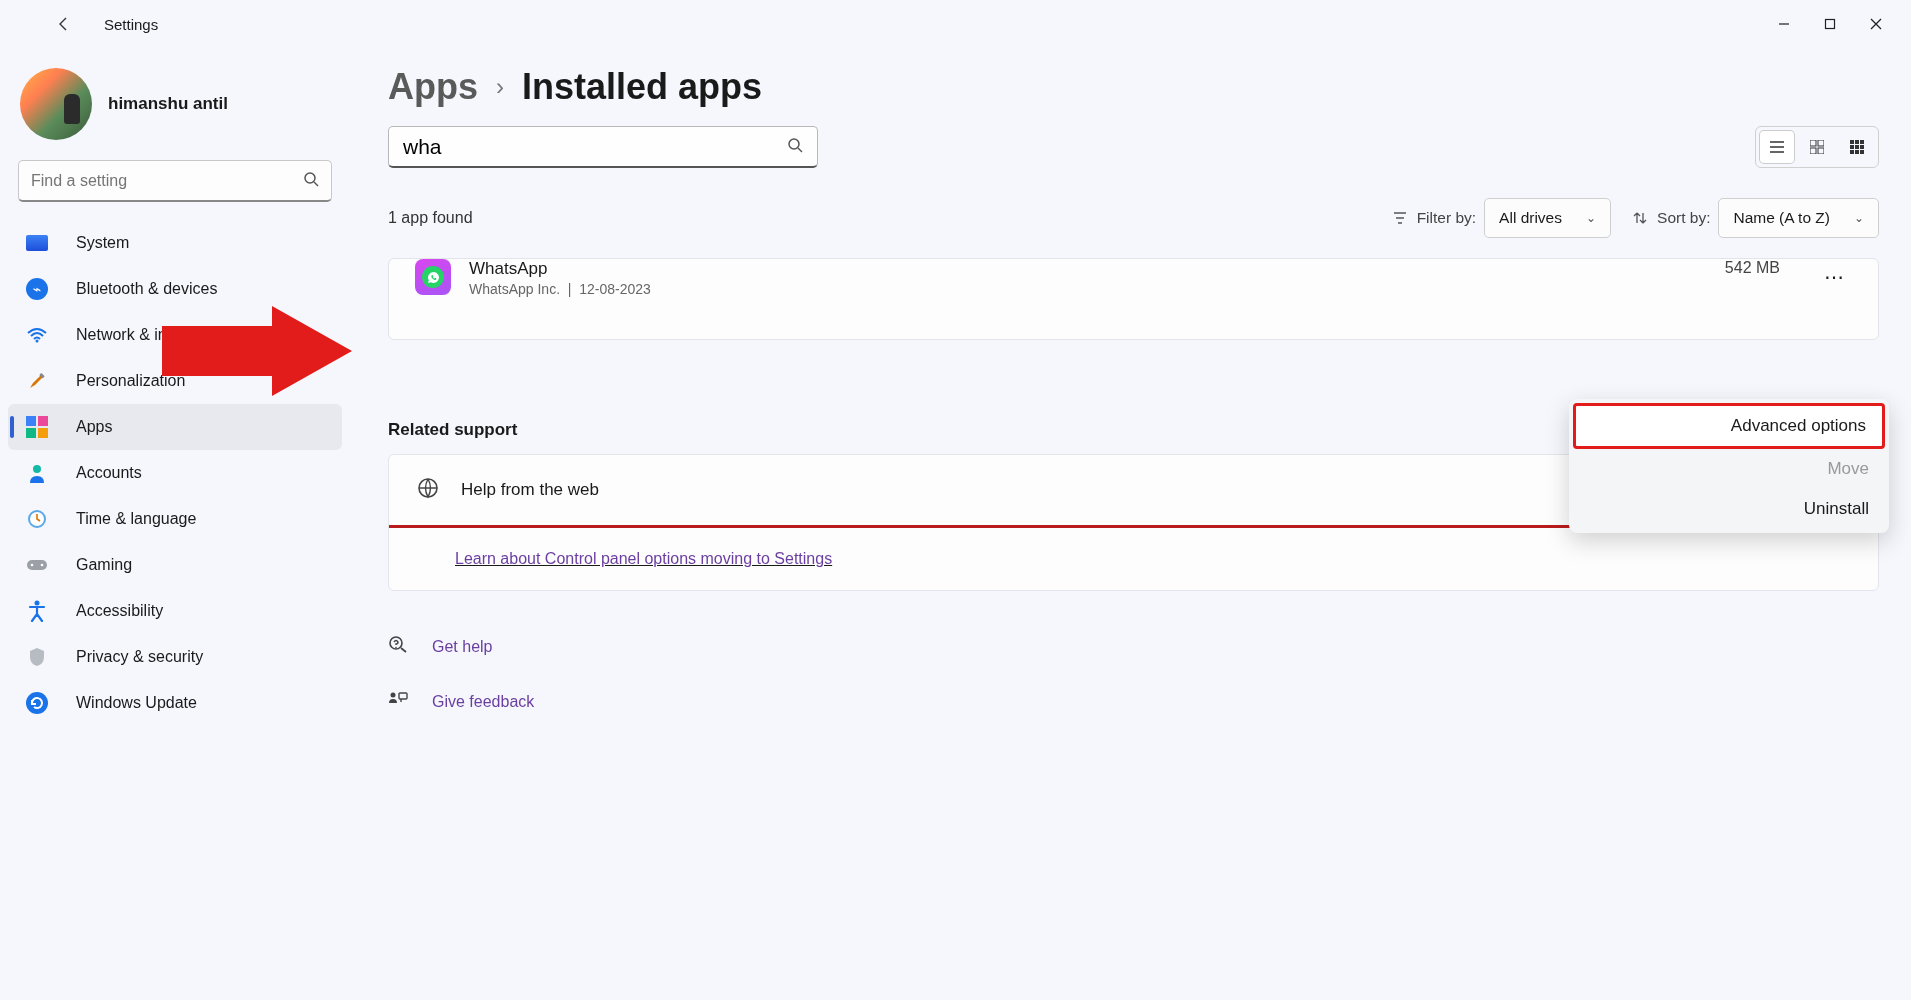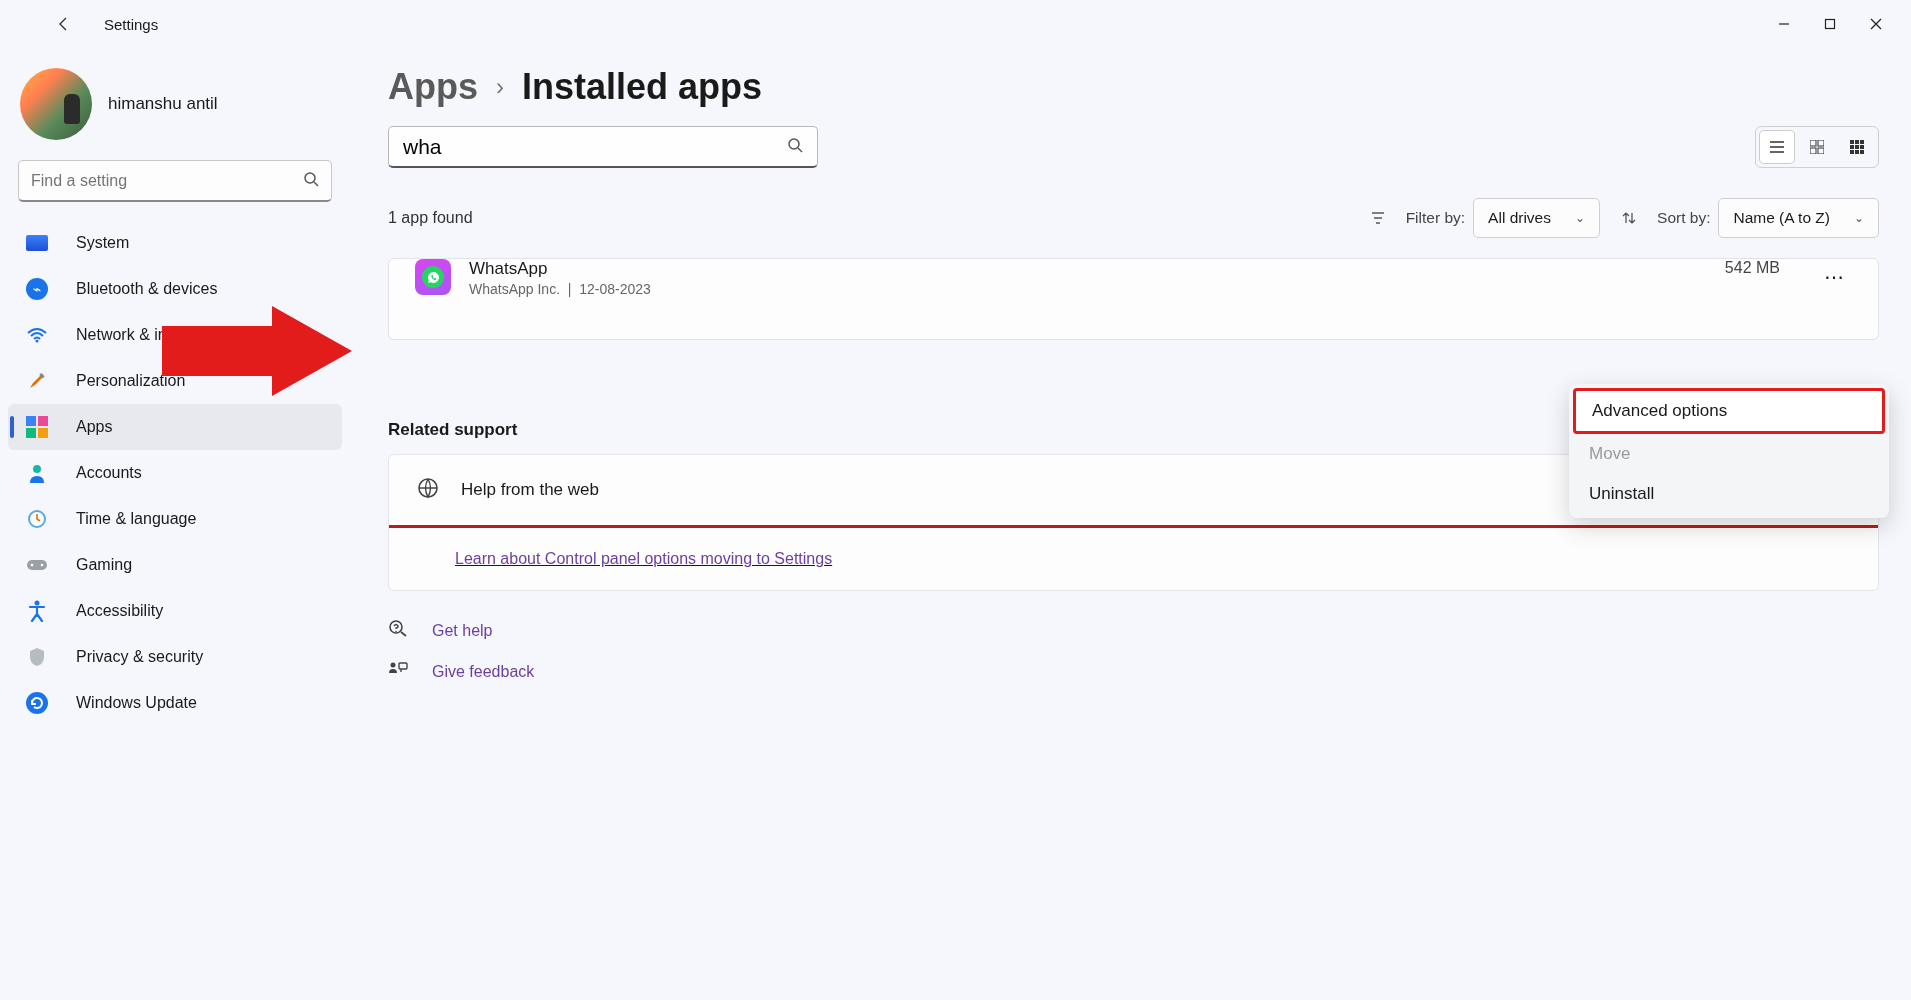--- a/index.html
+++ b/index.html
@@ -10,21 +10,21 @@
   .app-title { margin-left: 24px; font-size: 15px; }
   .window-controls { margin-left: auto; display: flex; gap: 0; }
   .window-controls > div { width: 46px; height: 36px; display: flex; align-items: center; justify-content: center; cursor: pointer; font-size: 13px; }
   
   .layout { display: flex; height: calc(100% - 48px); }
   
   .sidebar { width: 350px; padding: 12px 8px; }
   .profile { display: flex; align-items: center; gap: 16px; padding: 8px 12px 20px 12px; }
   .avatar { width: 72px; height: 72px; border-radius: 50%; background: linear-gradient(135deg,#ffb347 0%,#ff7f50 30%,#5b8c5a 60%,#3a5a3a 100%); position: relative; overflow:hidden;}
   .avatar::after{content:"";position:absolute;right:12px;top:26px;width:16px;height:30px;background:#2b2b2b;border-radius:6px 6px 3px 3px;}
-  .username { font-size: 17px; font-weight: 400; }
+  .username { font-size: 17px; font-weight: 700; }
   
   .search-box { margin: 0 10px 18px 10px; border: 1px solid #c8c8c8; border-bottom: 2px solid #888; border-radius: 5px; background: #fdfdfe; display: flex; align-items: center; height: 42px; padding: 0 12px; }
   .search-box input { flex: 1; border: none; outline: none; background: transparent; font-size: 16px; }
   .search-ic { color: #555; }
   
   .nav { display: flex; flex-direction: column; }
   .nav-item { display: flex; align-items: center; gap: 28px; padding: 10px 18px; border-radius: 6px; cursor: pointer; font-size: 16px; height: 46px;}
   .nav-item.active { background: #e7e9ef; position: relative; }
   .nav-item.active::before { content:""; position:absolute; left:2px; top:12px; bottom:12px; width:3.5px; background:#2f5fd0; border-radius:3px;}
   .nav-ic { width: 22px; height: 22px; display:flex; align-items:center; justify-content:center; font-size:18px;}
@@ -39,47 +39,47 @@
   .toolbar { display:flex; align-items:center; margin-top: 18px; gap: 20px;}
   .app-search { width: 430px; height: 42px; border: 1px solid #b8b8b8; border-bottom: 2px solid #555; border-radius: 5px; background: #fefeff; display:flex; align-items:center; padding: 0 14px;}
   .app-search input { flex:1; border:none; outline:none; background:transparent; font-size:21px;}
   .view-toggles { margin-left:auto; display:flex; gap:6px; border:1px solid #d0d0d0; border-radius:6px; padding:4px;}
   .view-btn { width:34px; height:32px; display:flex; align-items:center; justify-content:center; border-radius:4px; cursor:pointer; color:#444;}
   .view-btn.active { background:#fff; box-shadow:0 0 0 1px #ccc;}
   
   .filter-row { display:flex; align-items:center; margin-top: 30px; font-size:15.5px;}
   .count { color:#333; font-size:16px;}
   .filter-row .spacer { flex:1; }
-  .filter-label { color:#444; margin-right:8px; display:flex; align-items:center; gap:21px;}
+  .filter-label { color:#444; margin-right:8px; display:flex; align-items:center; gap:10px;}
   .dropdown { border:1px solid #cfcfcf; background:#fcfcfd; border-radius:5px; height:40px; padding:0 14px; display:flex; align-items:center; gap:24px; margin-right:22px; cursor:pointer;}
   .chev { color:#555; font-size:12px;}
   
   .app-card { margin-top: 20px; border:1px solid #e2e4ea; background:#fdfdfe; border-radius:6px; height:82px; display:flex; align-items:flex-start; padding:0 26px; position:relative;}
   .app-icon { width:36px; height:36px; border-radius:8px; background:linear-gradient(160deg,#d946ef,#a855f7); display:flex; align-items:center; justify-content:center; margin-right:18px;}
   .wa-badge{width:22px;height:22px;border-radius:50%;background:#25d366;display:flex;align-items:center;justify-content:center;}
   .wa-badge svg{width:13px;height:13px;fill:#fff;}
   .app-texts .name{font-size:17px;}
   .app-texts .sub{font-size:14px; color:#666; margin-top:2px;}
   .app-size{ margin-left:auto; color:#444; font-size:16px;}
   .more-btn{ margin-left:38px; font-size:20px; letter-spacing:2px; cursor:pointer; padding:6px;}
   
-  .context-menu { position:absolute; right:22px; top:336px; width:320px; background:#f4f5f7; border-radius:8px; box-shadow:0 8px 24px rgba(0,0,0,0.18); padding:4px; z-index:10;}
+  .context-menu { position:absolute; right:22px; top:351px; width:320px; background:#f4f5f7; border-radius:8px; box-shadow:0 8px 24px rgba(0,0,0,0.18); padding:4px; z-index:10;text-align:right;}
   .menu-item { padding:10px 16px; font-size:17px; cursor:pointer; border-radius:4px;}
   .menu-item.highlight{ border:3px solid #e21b1b; background:#fff;}
   .menu-item.disabled{ color:#9a9a9a; cursor:default;}
   
   .section-title { font-size:17px; font-weight:600; margin-top:80px;}
   .help-card { margin-top:14px; border:1px solid #e3e5eb; border-radius:6px; background:#fdfdfe;}
   .help-head{ display:flex; align-items:center; padding:22px 28px; gap:22px; cursor:pointer;}
   .help-head .title{ font-size:17px;}
   .help-head .exp{ margin-left:auto; color:#555;}
   .help-body{ border-top:3px solid #b91c1c; padding:22px 66px;text-decoration:underline;}
   .link{ color:#6b3fa0;}
   
-  .footer-links{ margin-top:28px; display:flex; flex-direction:column; gap:18px;}
+  .footer-links{ margin-top:44px; display:flex; flex-direction:column; gap:32px;}
   .footer-links .row{ display:flex; align-items:center; gap:22px; font-size:16px;}
   .footer-ic{ width:22px; color:#444;}
   
   .arrow-annot { position:absolute; left:-188px; top:258px; width:190px; height:90px; z-index:5; pointer-events:none;}
   
   
   .ic-system{background:linear-gradient(#3b82f6,#1d4ed8);width:22px;height:16px;border-radius:2px;}
   .ic-bt{width:22px;height:22px;border-radius:50%;background:#1a73e8;color:#fff;display:flex;align-items:center;justify-content:center;font-size:14px;}
   .ic-net{color:#1a73e8;}
   .ic-apps{display:grid;grid-template-columns:10px 10px;gap:2px;}

